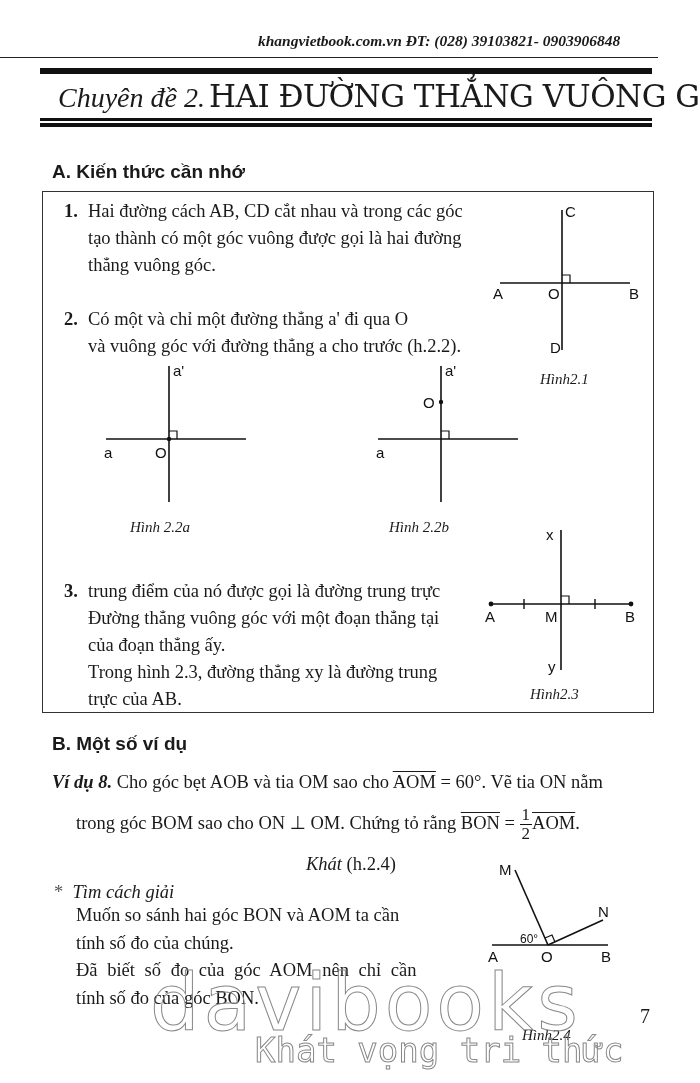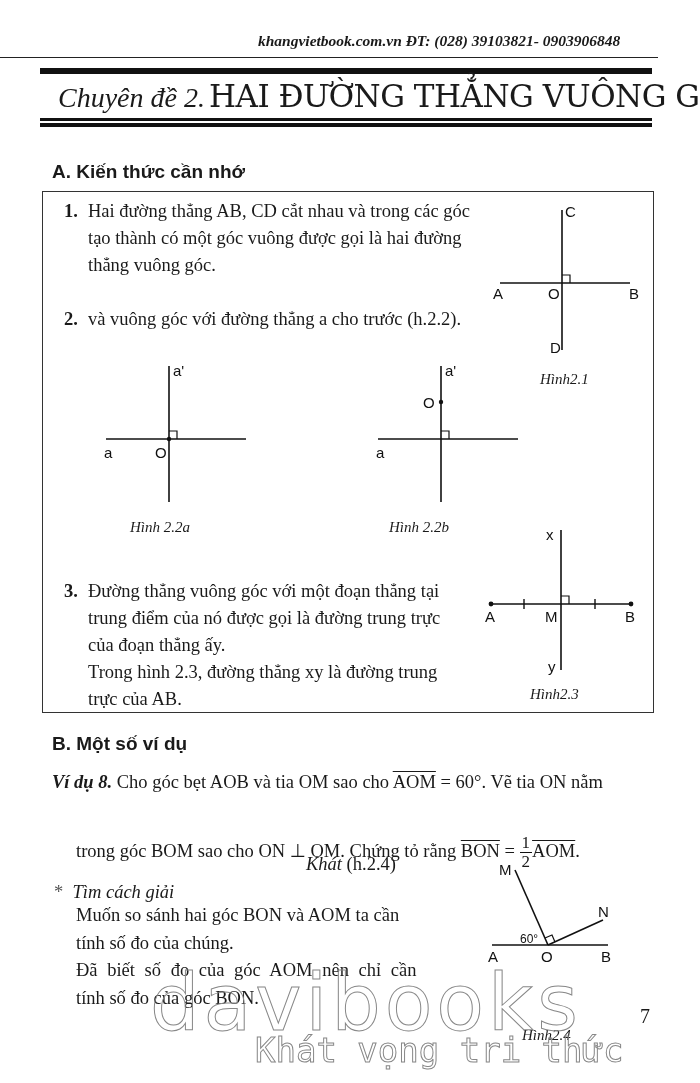--- a/index.html
+++ b/index.html
@@ -44,34 +44,35 @@
 </div>
 <div class="abs bar-bot1"></div>
 <div class="abs bar-bot2"></div>
 
 <div class="abs section-h" style="left:52px; top:161px;">A. Kiến thức cần nhớ</div>
 
 <div class="abs box"></div>
 
 <div class="abs item" style="left:88px; top:198px;">
   <span class="num">1.</span>
-  <div>Hai đường thẳng AB, CD cắt nhau và trong các góc</div>
+  <div>Hai đường cách AB, CD cắt nhau và trong các góc</div>
   <div>tạo thành có một góc vuông được gọi là hai đường</div>
   <div>thẳng vuông góc.</div>
 </div>
 
 <div class="abs item" style="left:88px; top:306px;">
   <span class="num">2.</span>
+  <div>Có một và chỉ một đường thẳng a' đi qua O</div>
   <div>và vuông góc với đường thẳng a cho trước (h.2.2).</div>
 </div>
 
 <div class="abs item" style="left:88px; top:578px;">
   <span class="num">3.</span>
+  <div>trung điểm của nó được gọi là đường trung trực</div>
   <div>Đường thẳng vuông góc với một đoạn thẳng tại</div>
-  <div>trung điểm của nó được gọi là đường trung trực</div>
   <div>của đoạn thẳng ấy.</div>
   <div>Trong hình 2.3, đường thẳng xy là đường trung</div>
   <div>trực của AB.</div>
 </div>
 
 <svg class="abs" style="left:480px; top:195px;" width="180" height="200">
   <line x1="82" y1="15" x2="82" y2="155" stroke="#111" stroke-width="1.6"></line>
   <line x1="20" y1="88" x2="150" y2="88" stroke="#111" stroke-width="1.6"></line>
   <polyline points="82,80 90,80 90,88" fill="none" stroke="#111" stroke-width="1.2"></polyline>
   <text x="85" y="22">C</text>
@@ -122,21 +123,21 @@
 
 <div class="abs section-h" style="left:52px; top:733px;">B. Một số ví dụ</div>
 
 <div class="abs para" style="left:52px; top:772px;">
   <b><i>Ví dụ 8.</i></b>
   <span>Cho góc bẹt AOB và tia OM sao cho</span>
   <span class="ov">AOM</span>
   <span>= 60°. Vẽ tia ON nằm</span>
 </div>
 
-<div class="abs para" style="left:76px; top:806px;margin-top:28px;">
+<div class="abs para" style="left:76px; top:806px;">
   <span>trong góc BOM sao cho ON ⊥ OM. Chứng tỏ rằng</span>
   <span class="ov">BON</span>
   <span>=</span>
   <span class="frac">
     <span class="n">1</span>
     <span>2</span>
   </span><span class="ov">AOM</span><span>.</span>
 </div>
 
 <div class="abs para" style="left:306px; top:854px;">

